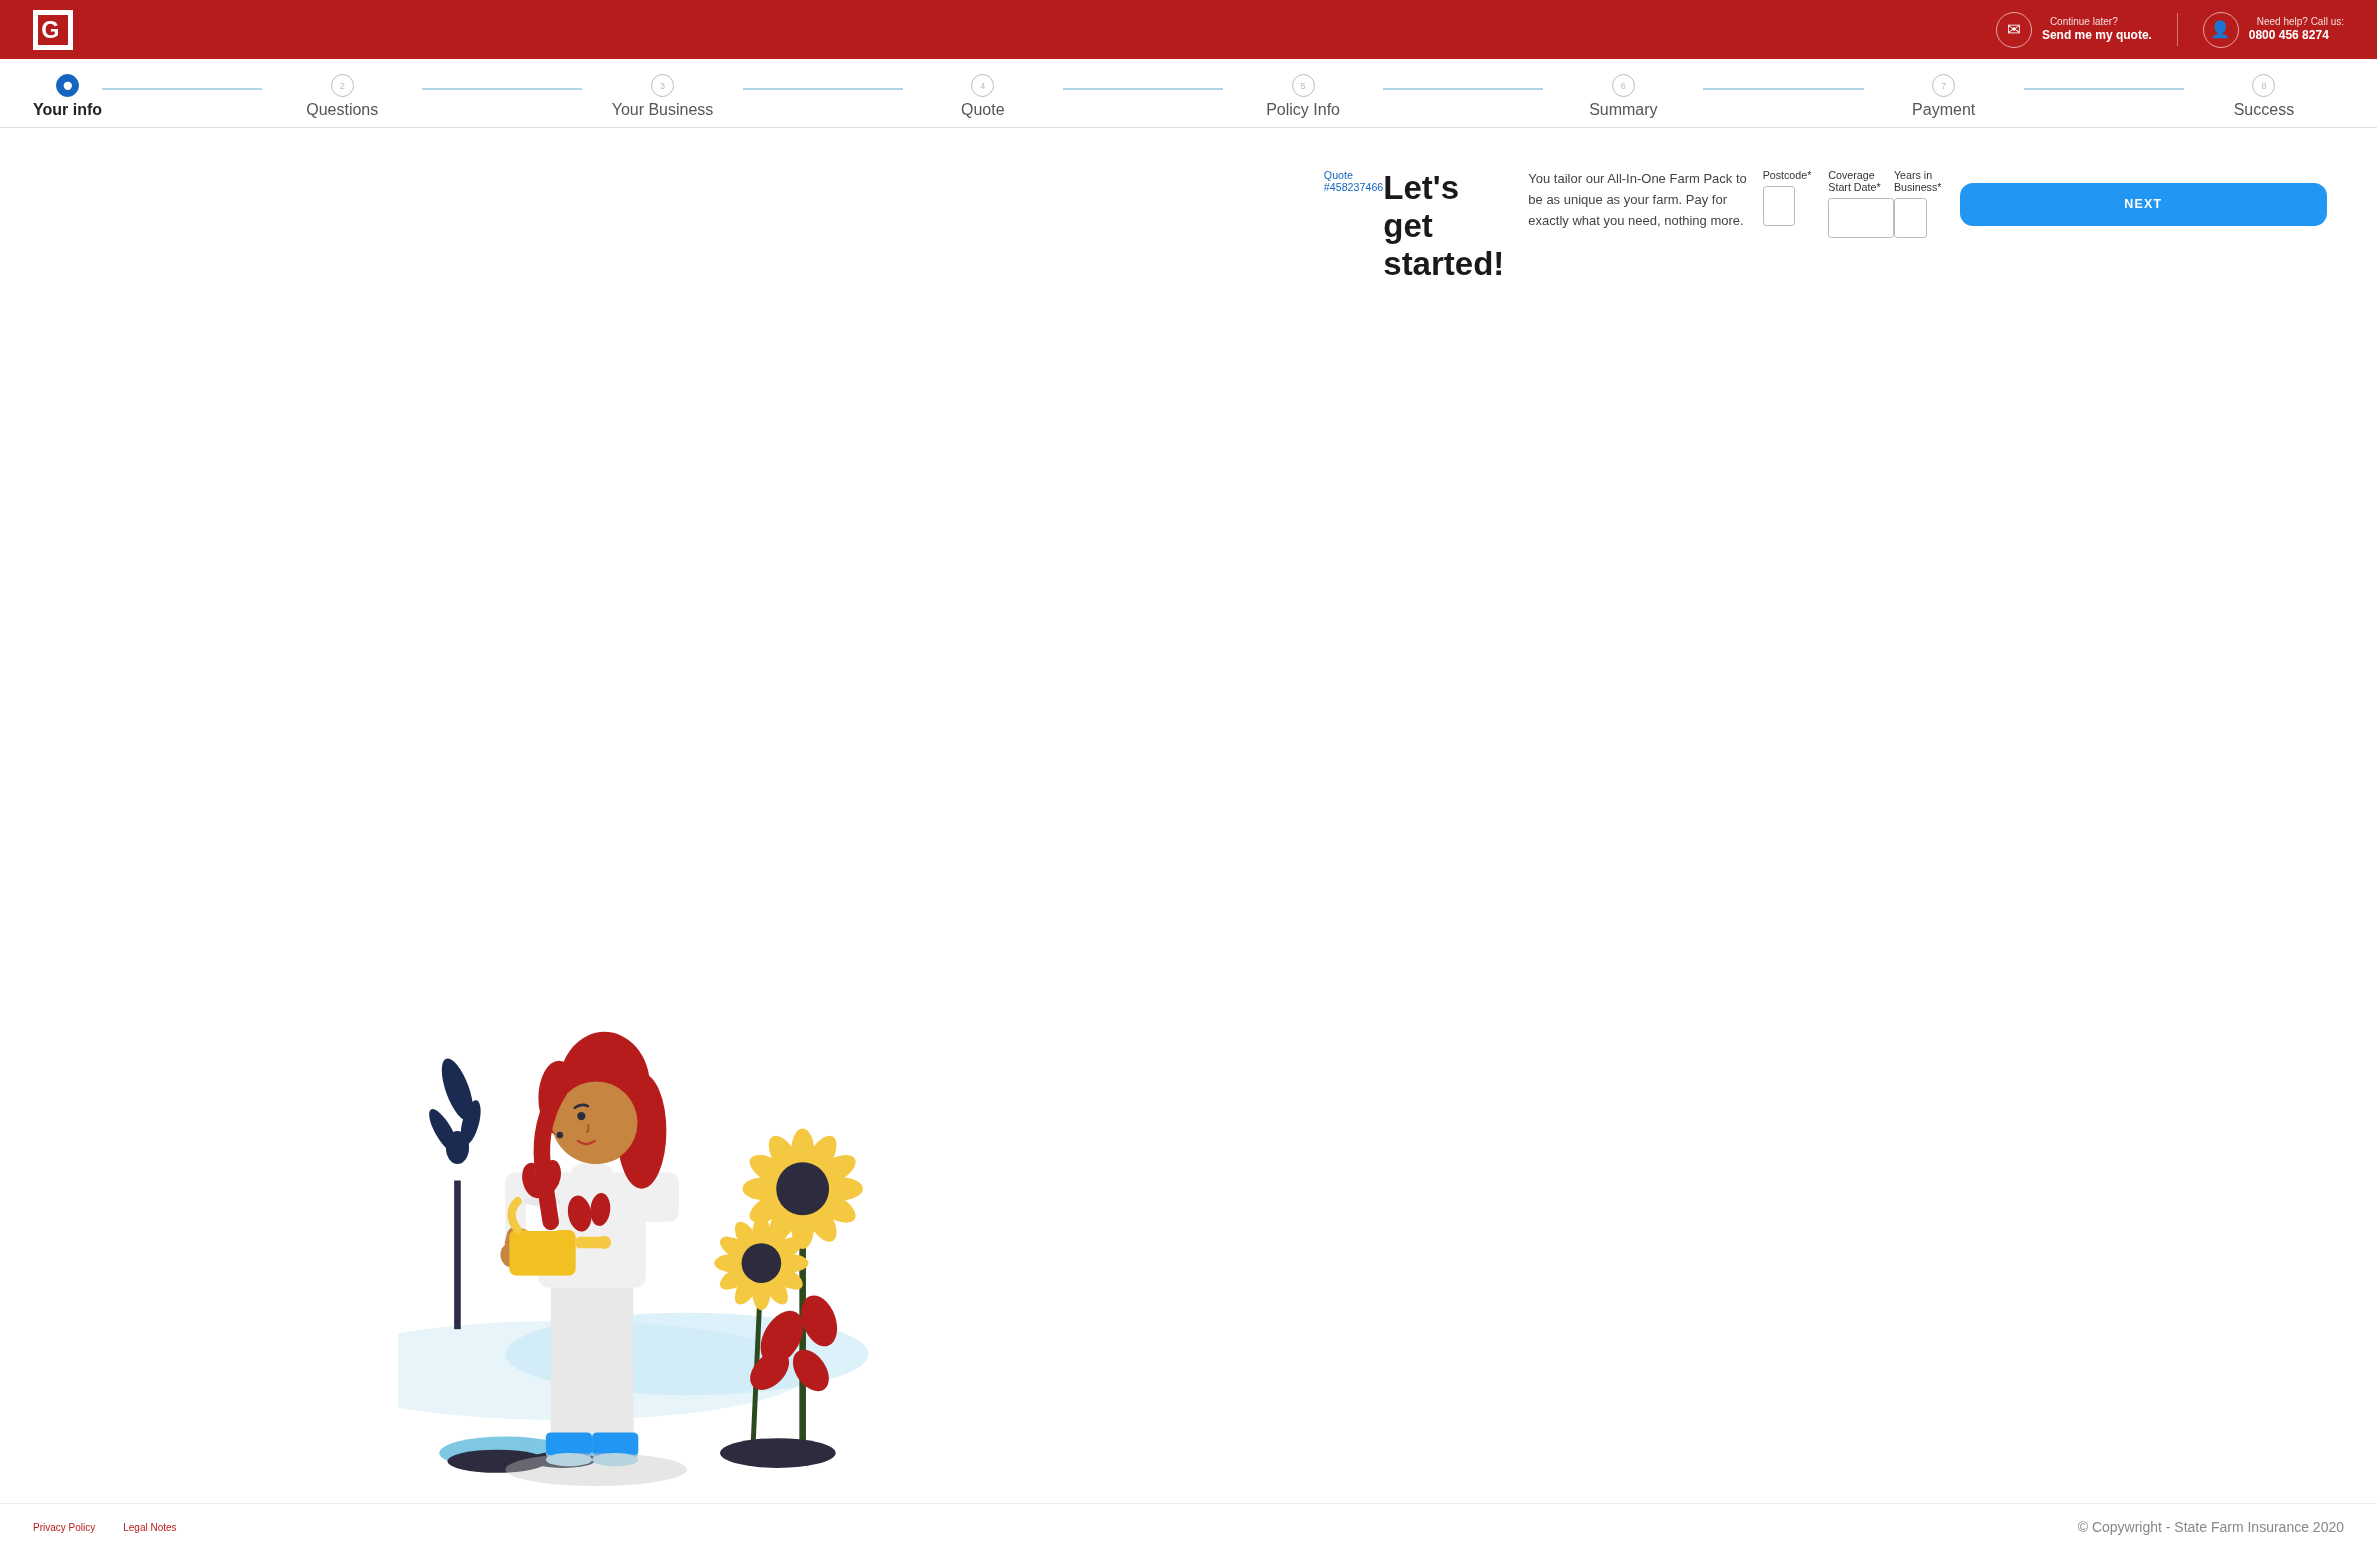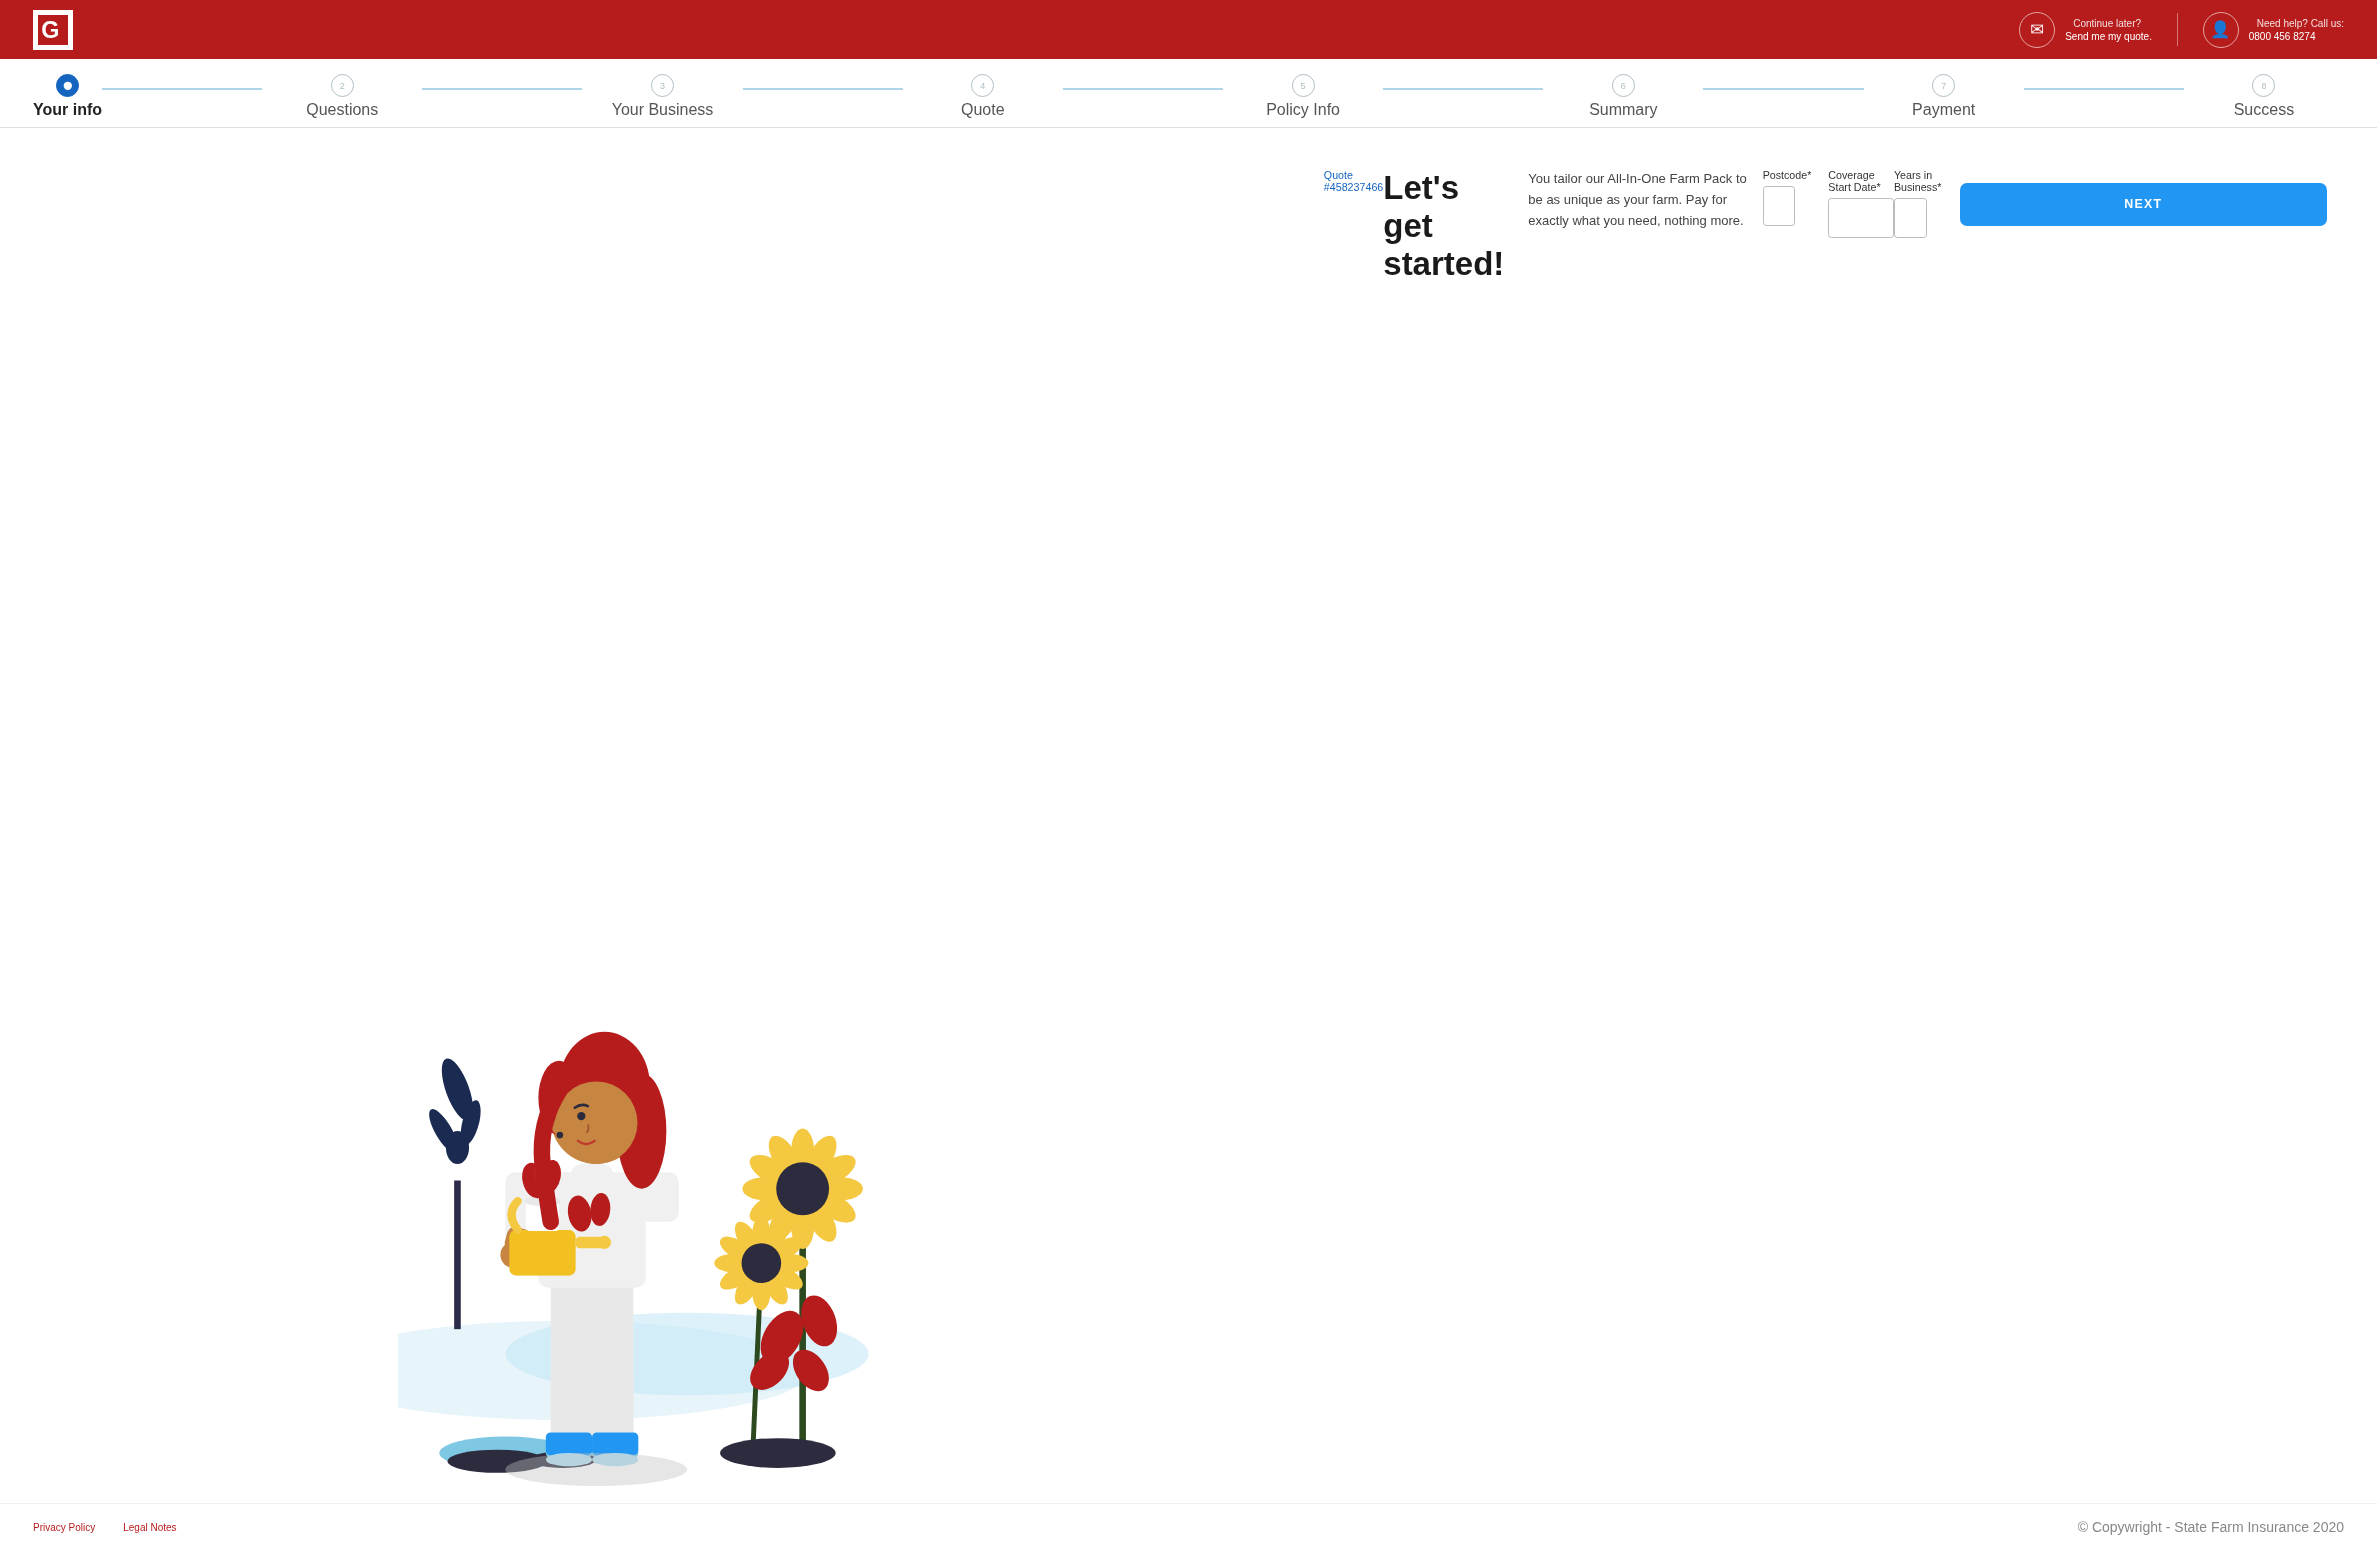--- a/index.html
+++ b/index.html
@@ -40,21 +40,21 @@
       height: 36px;
       border-radius: 50%;
       border: 1.7px solid rgba(255,255,255,0.6);
       display: flex;
       align-items: center;
       justify-content: center;
       font-size: 16.5px;
     }
     .header-action-text { text-align: left; line-height: 1.3; }
     .header-action-text .small { font-size: 10px; opacity: 0.85; margin-left: 8px; }
-    .header-action-text .big { font-size: 10px; font-weight: 400; }
+    .header-action-text .big { font-size: 12px; font-weight: 700; }
     .header-divider { width: 0.8px; height: 33px; background: rgba(255,255,255,0.4); }
 
     
     .progress-bar {
       padding: 15px 33px 8.3px;
       display: flex;
       align-items: center;
       justify-content: space-between;
       position: relative;
       border-bottom: 0.8px solid #e0e0e0;
@@ -175,21 +175,21 @@
     .form-input-half {
       width: 50%;
     }
     .next-btn {
       width: 100%;
       max-width: 429px;
       height: 43px;
       background: #2196f3;
       color: #fff;
       border: none;
-      border-radius: 7px;
+      border-radius: 13px;
       font-size: 12.4px;
       font-weight: 700;
       letter-spacing: 1.2px;
       cursor: pointer;
       margin-top: 13.2px;
     }
 
     
     .footer {
       padding: 15px 33px;

